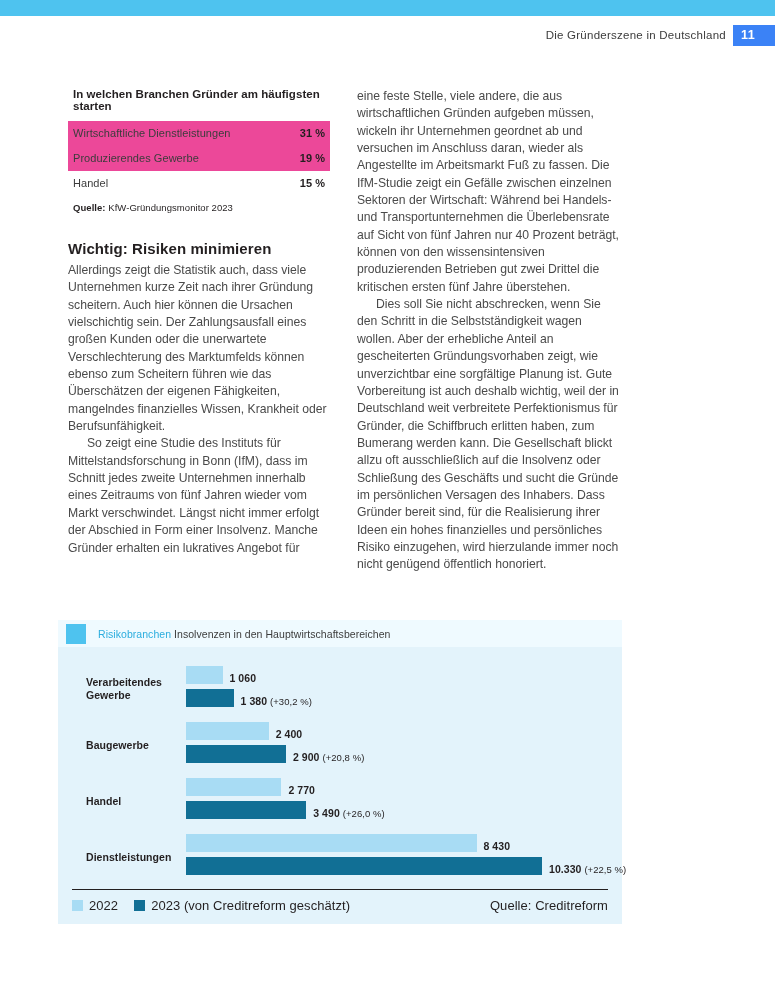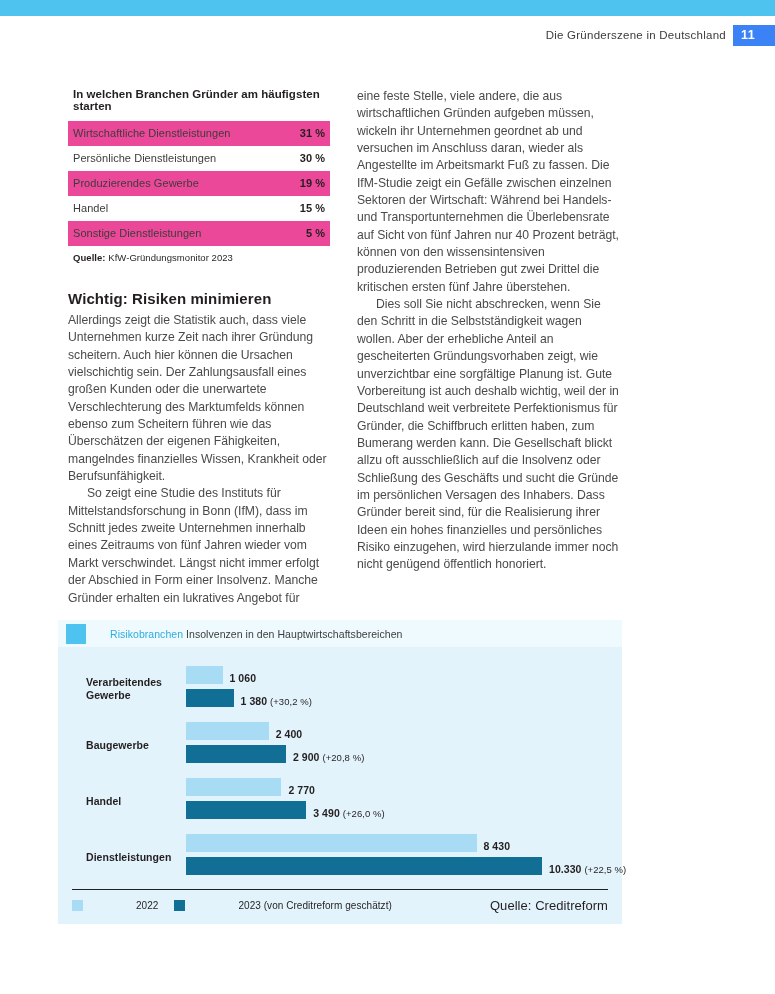--- a/index.html
+++ b/index.html
@@ -126,21 +126,21 @@
     top: 620px;
     width: 564px;
     background: #e3f3fb;
   }
   .chart-head {
     background: #effaff;
     height: 27px;
     display: flex;
     align-items: center;
     padding-left: 8px;
-    gap: 24px;
+    gap: 12px;
   }
   .chart-head-swatch {
     width: 20px;
     height: 20px;
     background: #4ec3ef;
     flex: 0 0 auto;
   }
   .chart-head-text {
     font-size: 10.5px;
     letter-spacing: 0.05px;
@@ -215,25 +215,24 @@
     gap: 6px;
   }
   .legend-sw {
     width: 11px;
     height: 11px;
     flex: 0 0 auto;
   }
   .legend-sw.y2022 { background: #a8dcf4; }
   .legend-sw.y2023 { background: #116f95; }
   .legend-txt {
-    font-size: 10px;
-    color: #231f20;
-    white-space: nowrap;
-    letter-spacing: 0.05px;
-    margin-left: 47px;
+    font-size: 13px;
+    color: #231f20;
+    white-space: nowrap;
+    letter-spacing: 0.05px;
   }
   .legend-gap { width: 16px; }
   .chart-source {
     margin-left: auto;
     font-size: 13px;
     color: #231f20;
     white-space: nowrap;
     letter-spacing: 0.05px;
   }
 </style>
@@ -249,37 +248,29 @@
 
 <div class="col-left">
 
   <div class="tbl-title">In welchen Branchen Gründer am häufigsten starten</div>
 
   <table class="tbl">
     <tbody>
       <tr class="odd">
         <td>Wirtschaftliche Dienstleistungen</td>
         <td class="val">31 %</td>
-      </tr>
-      <tr class="even">
-        <td>Persönliche Dienstleistungen</td>
-        <td class="val">30 %</td>
       </tr>
       <tr class="odd">
         <td>Produzierendes Gewerbe</td>
         <td class="val">19 %</td>
       </tr>
       <tr class="even">
         <td>Handel</td>
         <td class="val">15 %</td>
       </tr>
-      <tr class="odd">
-        <td>Sonstige Dienstleistungen</td>
-        <td class="val">5 %</td>
-      </tr>
     </tbody>
   </table>
 
   <div class="tbl-source"><b>Quelle:</b><span> KfW-Gründungsmonitor 2023</span></div>
 
   <h2 class="subhead">Wichtig: Risiken minimieren</h2>
 
   <p class="body">Allerdings zeigt die Statistik auch, dass viele Unternehmen kurze Zeit nach ihrer Gründung scheitern. Auch hier können die Ursachen vielschichtig sein. Der Zahlungsausfall eines großen Kunden oder die unerwartete Verschlechterung des Marktumfelds können ebenso zum Scheitern führen wie das Überschätzen der eigenen Fähigkeiten, mangelndes finanzielles Wissen, Krankheit oder Berufsunfähigkeit.</p>
   <p class="body indent">So zeigt eine Studie des Instituts für Mittelstandsforschung in Bonn (IfM), dass im Schnitt jedes zweite Unternehmen innerhalb eines Zeitraums von fünf Jahren wieder vom Markt verschwindet. Längst nicht immer erfolgt der Abschied in Form einer Insolvenz. Manche Gründer erhalten ein lukratives Angebot für</p>
 </div>

